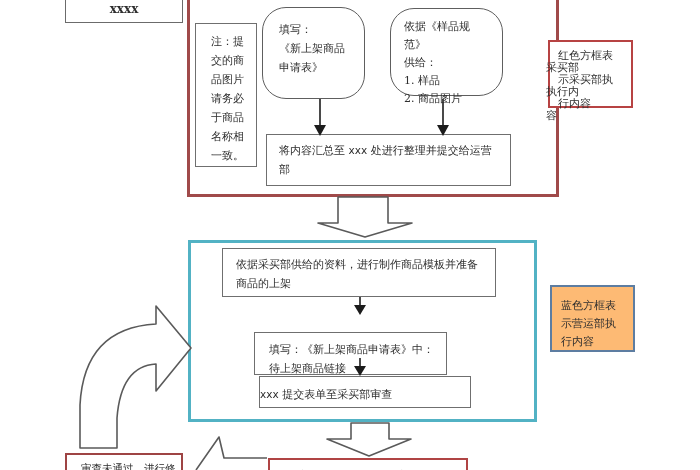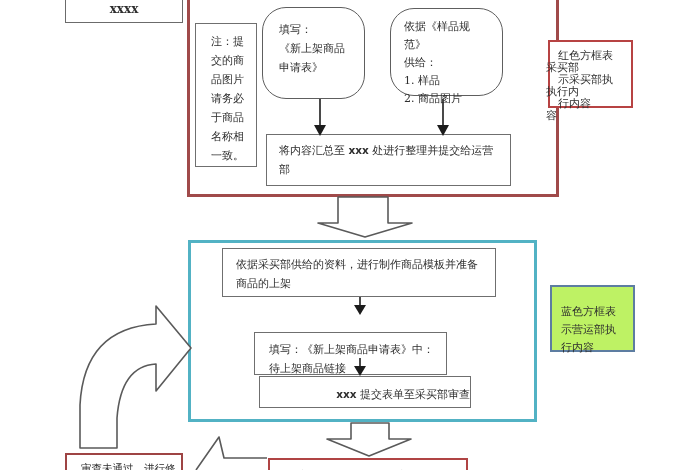--- a/index.html
+++ b/index.html
@@ -4,21 +4,21 @@
 <style>
   html,body{margin:0;padding:0;background:#ffffff;}
   .canvas{
     position:relative;width:700px;height:470px;overflow:hidden;
     background:#ffffff;font-family:"DejaVu Serif", serif;color:#2e2e2e;
   }
   .abs{position:absolute;box-sizing:border-box;}
   .gbox{border:1.5px solid #6f6f6f;background:#fff;}
   .pre{white-space:pre-line;}
   .txt{font-size:11px;line-height:19px;color:#2e2e2e;}
-  .boldx{font-weight:bold;font-family:"DejaVu Sans",sans-serif;font-size:10.5px;}
+  .boldx{font-weight:normal;font-family:"DejaVu Sans",sans-serif;font-size:10.5px;}
 
   
   .xxxx-box{left:65px;top:-14px;width:118px;height:37px;border:1.5px solid #6b6b6b;
             text-align:center;padding-top:15px;font-weight:bold;font-size:12px;}
 
   
   .red-main{left:187px;top:-22px;width:372px;height:219px;border:3px solid #a04a4a;background:#fff;}
   .note-box{left:195px;top:23px;width:62px;height:144px;padding:8px 6px 0 9px;text-align:center;}
   .round-box{border:1.8px solid #5e5e5e;border-radius:24px;background:#fff;}
   .fill-box{left:262px;top:7px;width:103px;height:92px;padding:12px 0 0 16px;}
@@ -27,23 +27,23 @@
 
   
   .red-legend{left:548px;top:40px;width:85px;height:68px;border:2px solid #b74343;background:#fff;}
   .red-legend .layerA{left:8px;top:2px;line-height:24px;}
   .red-legend .layerB{left:-4px;top:14px;line-height:24px;}
 
   
   .blue-main{left:188px;top:240px;width:349px;height:182px;border:3px solid #52b2c4;background:#fff;}
   .op-step1{left:222px;top:248px;width:274px;height:49px;padding:6px 12px 7px 13px;}
   .op-step2{left:254px;top:332px;width:193px;height:43px;padding:7px 0 0 14px;}
-  .op-step3{left:259px;top:376px;width:212px;height:32px;text-align:right;padding-top:8px;}
-  .blue-legend{left:550px;top:285px;width:85px;height:67px;border:2px solid #5d7da1;background:#bef264;
-               padding:16px 0 0 9px;line-height:18px !important;}
+  .op-step3{left:259px;top:376px;width:212px;height:32px;text-align:left;padding-top:8px;}
+  .blue-legend{left:550px;top:285px;width:85px;height:67px;border:2px solid #5d7da1;background:#fdba74;
+               padding:10px 0 0 9px;line-height:18px !important;}
 
   
   .reject-box{left:65px;top:453px;width:118px;height:40px;border:2.5px solid #9e4444;background:#fff;
               padding:4px 0 0 14px;font-size:10.5px;}
   .approve-box{left:268px;top:458px;width:200px;height:34px;border:2.5px solid #b04444;background:#fff;
                padding:6px 0 0 28px;}
 
   svg.overlay{position:absolute;left:0;top:0;pointer-events:none;}
 </style>
 </head>

